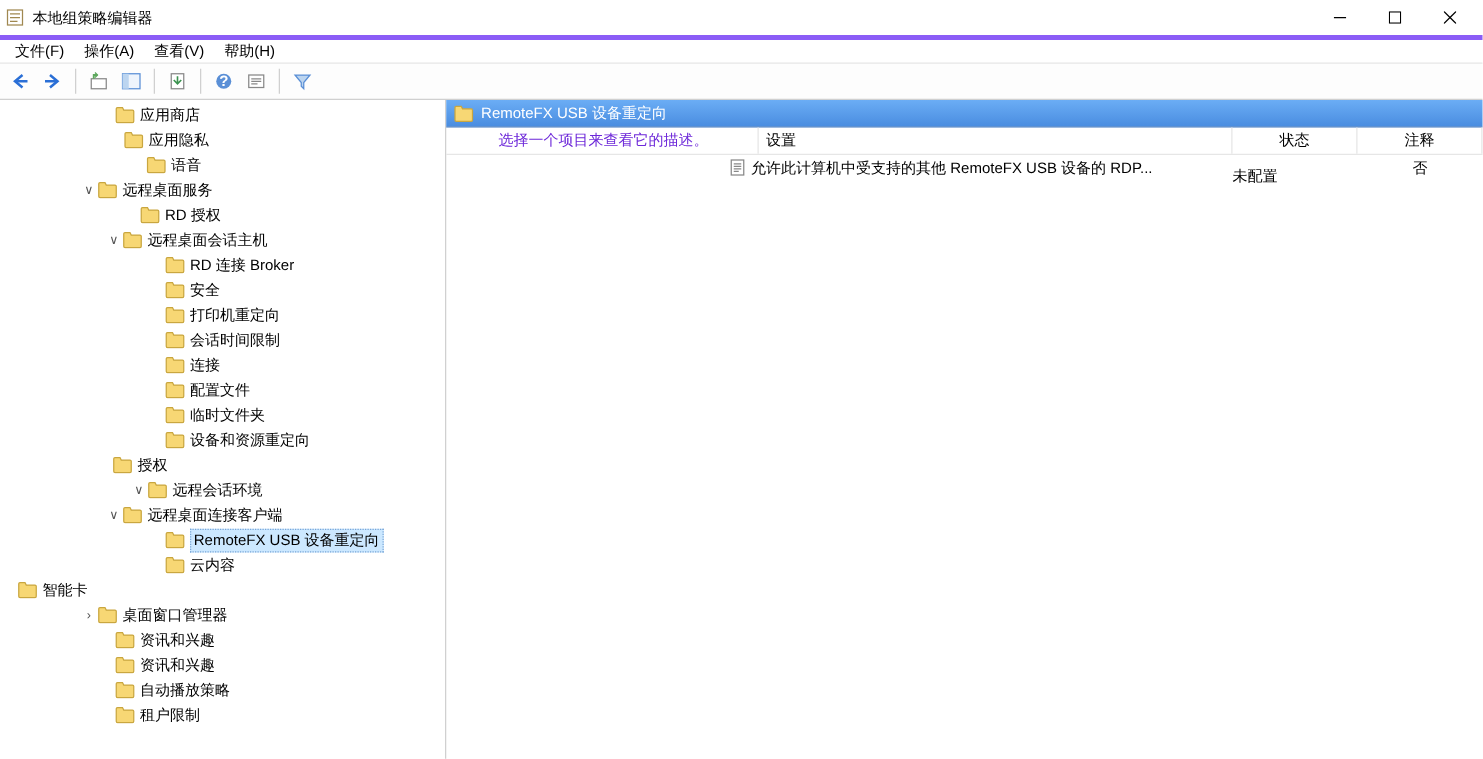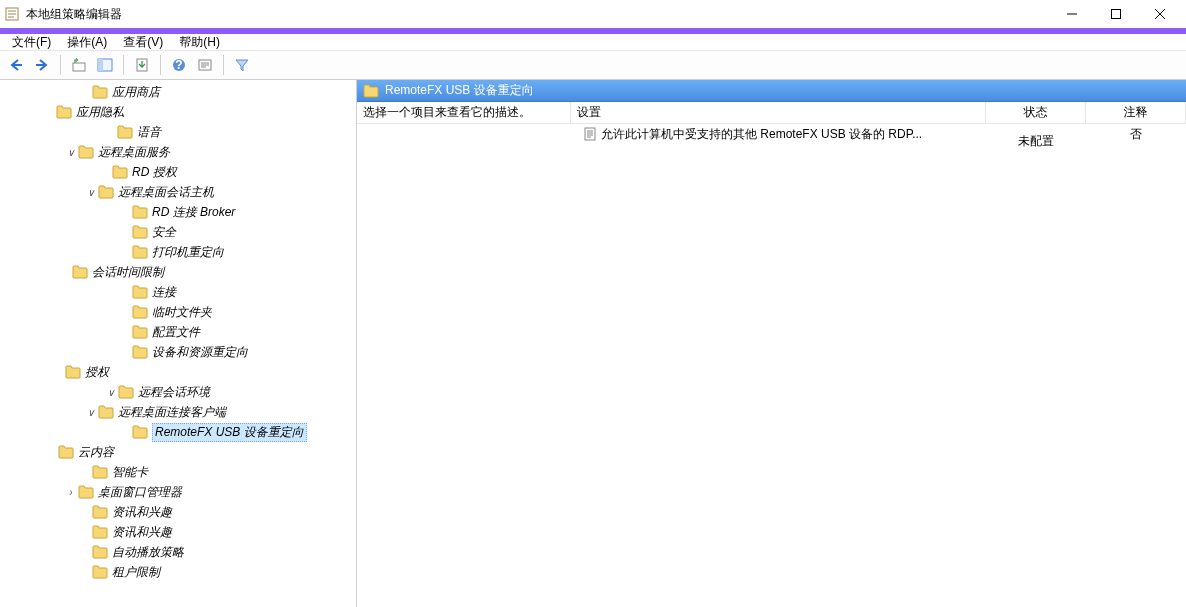--- a/index.html
+++ b/index.html
@@ -7,57 +7,57 @@
 
 
 .titlebar { height: 28px; display: flex; align-items: center; padding: 0 4px; }
 .titlebar .app-icon { width: 16px; height: 16px; margin-right: 6px; }
 .titlebar .title { flex: 1; }
 .win-controls { display: flex; }
 .win-btn { width: 44px; height: 28px; display: flex; align-items: center; justify-content: center; cursor: pointer; }
 .win-btn svg { width: 10px; height: 10px; }
 
 
-.menubar { height: 22px; display: flex; align-items: center; padding-left: 4px; border-top: 6px solid #8b5cf6; }
+.menubar { height: 22px; display: flex; align-items: center; padding-left: 4px; border-top: 4px solid #8b5cf6; }
 .menu-item { padding: 2px 8px; cursor: pointer; }
 
 
 .toolbar { height: 30px; display: flex; align-items: center; padding: 2px 4px; border-top: 1px solid #e6e6e6; border-bottom: 1px solid #d0d0d0; background: #fdfdfd; gap: 2px; }
 .tool-sep { width: 1px; height: 20px; background: #d0d0d0; margin: 0 4px; }
 .tool-btn { width: 24px; height: 22px; display: flex; align-items: center; justify-content: center; cursor: pointer; border: 1px solid transparent; }
 
 
 .content { flex: 1; display: flex; min-height: 0; }
 .tree-pane { width: 357px; overflow: auto; border-right: 1px solid #d0d0d0; }
 .tree-pane::-webkit-scrollbar { width: 16px; }
 .tree-pane::-webkit-scrollbar-thumb { background: #c2c2c2; }
 .list-pane { flex: 1; display: flex; flex-direction: column; }
 
 
 .tree { padding: 2px 0; }
-.tree-row { height: 20px; display: flex; align-items: center; white-space: nowrap; cursor: pointer; font-style: italic; }
+.tree-row { height: 20px; display: flex; align-items: center; white-space: nowrap; cursor: pointer; }
 .expander { width: 14px; text-align: center; color: #555; font-size: 10px; user-select: none; }
 .folder-icon { width: 16px; height: 14px; margin-right: 4px; flex-shrink: 0; }
 .tree-label.selected { background: #cce8ff; border: 1px dotted #7aa7d8; padding: 0 2px; margin: -1px 0; }
 
 
 .list-header { height: 22px; background: linear-gradient(#6badf5, #4a8de0); border-bottom: 1px solid #3e78c2; display: flex; align-items: center; color: #fff; padding-left: 6px; }
 .list-header .folder-icon-h { width: 16px; height: 14px; margin-right: 6px; }
 
 
 .columns-row { height: 22px; display: flex; align-items: center; border-bottom: 1px solid #e6e6e6; }
-.desc-col { width: 214px; padding-left: 6px; color: #000000; border-right: 1px solid #e6e6e6; height: 100%; display: flex; align-items: center; }
+.desc-col { width: 214px; padding-left: 6px; color: #6d28d9; border-right: 1px solid #e6e6e6; height: 100%; display: flex; align-items: center; margin-left: 36px; }
 .grid-cols { flex: 1; display: flex; height: 100%; }
 .col-hdr { border-right: 1px solid #e6e6e6; display: flex; align-items: center; justify-content: center; padding: 0 6px; }
 .col-setting { flex: 1; justify-content: flex-start; }
 .col-state { width: 100px; }
 .col-comment { width: 100px; }
 
 
-.data-row { height: 20px; display: flex; padding-left: 220px; align-items: center; cursor: pointer; }
+.data-row { height: 20px; display: flex; padding-left: 220px; align-items: center; cursor: pointer; gap: 32px; }
 .data-setting { flex: 1; display: flex; align-items: center; gap: 4px; overflow: hidden; white-space: nowrap; text-overflow: ellipsis; padding-left: 6px; }
 .data-state { width: 100px; text-align: center; margin-top: 14px; }
 .data-comment { width: 100px; text-align: center; }
 .policy-icon { width: 14px; height: 14px; flex-shrink: 0; }
 </style>
 </head>
 <body>
 
 <div class="titlebar">
   <svg class="app-icon" viewBox="0 0 16 16">
@@ -155,21 +155,21 @@
 
   <div class="tree-pane">
     <div class="tree">
       <div class="tree-row" style="padding-left:78px">
           <span class="expander"></span>
           <svg class="folder-icon" viewBox="0 0 16 14">
             <path d="M1 3 L1 12 Q1 13 2 13 L14 13 Q15 13 15 12 L15 4 Q15 3 14 3 L7 3 L6 1 L2 1 Q1 1 1 2 Z" fill="#f7d774" stroke="#c9a63f"></path>
           </svg>
           <span>应用商店</span>
         </div>
-      <div class="tree-row" style="padding-left:42px">
+      <div class="tree-row" style="padding-left:85px">
           <span class="expander"></span>
           <svg class="folder-icon" viewBox="0 0 16 14">
             <path d="M1 3 L1 12 Q1 13 2 13 L14 13 Q15 13 15 12 L15 4 Q15 3 14 3 L7 3 L6 1 L2 1 Q1 1 1 2 Z" fill="#f7d774" stroke="#c9a63f"></path>
           </svg>
           <span>应用隐私</span>
         </div>
       <div class="tree-row" style="padding-left:103px">
           <span class="expander"></span>
           <svg class="folder-icon" viewBox="0 0 16 14">
             <path d="M1 3 L1 12 Q1 13 2 13 L14 13 Q15 13 15 12 L15 4 Q15 3 14 3 L7 3 L6 1 L2 1 Q1 1 1 2 Z" fill="#f7d774" stroke="#c9a63f"></path>
@@ -211,56 +211,56 @@
           </svg>
           <span>安全</span>
         </div>
       <div class="tree-row" style="padding-left:118px">
           <span class="expander"></span>
           <svg class="folder-icon" viewBox="0 0 16 14">
             <path d="M1 3 L1 12 Q1 13 2 13 L14 13 Q15 13 15 12 L15 4 Q15 3 14 3 L7 3 L6 1 L2 1 Q1 1 1 2 Z" fill="#f7d774" stroke="#c9a63f"></path>
           </svg>
           <span>打印机重定向</span>
         </div>
-      <div class="tree-row" style="padding-left:58px">
+      <div class="tree-row" style="padding-left:118px">
           <span class="expander"></span>
           <svg class="folder-icon" viewBox="0 0 16 14">
             <path d="M1 3 L1 12 Q1 13 2 13 L14 13 Q15 13 15 12 L15 4 Q15 3 14 3 L7 3 L6 1 L2 1 Q1 1 1 2 Z" fill="#f7d774" stroke="#c9a63f"></path>
           </svg>
           <span>会话时间限制</span>
         </div>
       <div class="tree-row" style="padding-left:118px">
           <span class="expander"></span>
           <svg class="folder-icon" viewBox="0 0 16 14">
             <path d="M1 3 L1 12 Q1 13 2 13 L14 13 Q15 13 15 12 L15 4 Q15 3 14 3 L7 3 L6 1 L2 1 Q1 1 1 2 Z" fill="#f7d774" stroke="#c9a63f"></path>
           </svg>
           <span>连接</span>
         </div>
       <div class="tree-row" style="padding-left:118px">
           <span class="expander"></span>
           <svg class="folder-icon" viewBox="0 0 16 14">
             <path d="M1 3 L1 12 Q1 13 2 13 L14 13 Q15 13 15 12 L15 4 Q15 3 14 3 L7 3 L6 1 L2 1 Q1 1 1 2 Z" fill="#f7d774" stroke="#c9a63f"></path>
           </svg>
+          <span>配置文件</span>
+        </div>
+      <div class="tree-row" style="padding-left:118px">
+          <span class="expander"></span>
+          <svg class="folder-icon" viewBox="0 0 16 14">
+            <path d="M1 3 L1 12 Q1 13 2 13 L14 13 Q15 13 15 12 L15 4 Q15 3 14 3 L7 3 L6 1 L2 1 Q1 1 1 2 Z" fill="#f7d774" stroke="#c9a63f"></path>
+          </svg>
           <span>临时文件夹</span>
         </div>
       <div class="tree-row" style="padding-left:118px">
           <span class="expander"></span>
           <svg class="folder-icon" viewBox="0 0 16 14">
             <path d="M1 3 L1 12 Q1 13 2 13 L14 13 Q15 13 15 12 L15 4 Q15 3 14 3 L7 3 L6 1 L2 1 Q1 1 1 2 Z" fill="#f7d774" stroke="#c9a63f"></path>
           </svg>
-          <span>配置文件</span>
-        </div>
-      <div class="tree-row" style="padding-left:118px">
-          <span class="expander"></span>
-          <svg class="folder-icon" viewBox="0 0 16 14">
-            <path d="M1 3 L1 12 Q1 13 2 13 L14 13 Q15 13 15 12 L15 4 Q15 3 14 3 L7 3 L6 1 L2 1 Q1 1 1 2 Z" fill="#f7d774" stroke="#c9a63f"></path>
-          </svg>
           <span>设备和资源重定向</span>
         </div>
-      <div class="tree-row" style="padding-left:51px">
+      <div class="tree-row" style="padding-left:76px">
           <span class="expander"></span>
           <svg class="folder-icon" viewBox="0 0 16 14">
             <path d="M1 3 L1 12 Q1 13 2 13 L14 13 Q15 13 15 12 L15 4 Q15 3 14 3 L7 3 L6 1 L2 1 Q1 1 1 2 Z" fill="#f7d774" stroke="#c9a63f"></path>
           </svg>
           <span>授权</span>
         </div>
       <div class="tree-row" style="padding-left:104px">
           <span class="expander">∨</span>
           <svg class="folder-icon" viewBox="0 0 16 14">
             <path d="M1 3 L1 12 Q1 13 2 13 L14 13 Q15 13 15 12 L15 4 Q15 3 14 3 L7 3 L6 1 L2 1 Q1 1 1 2 Z" fill="#f7d774" stroke="#c9a63f"></path>
@@ -274,28 +274,28 @@
           </svg>
           <span>远程桌面连接客户端</span>
         </div>
       <div class="tree-row" style="padding-left:118px">
           <span class="expander"></span>
           <svg class="folder-icon" viewBox="0 0 16 14">
             <path d="M1 3 L1 12 Q1 13 2 13 L14 13 Q15 13 15 12 L15 4 Q15 3 14 3 L7 3 L6 1 L2 1 Q1 1 1 2 Z" fill="#f7d774" stroke="#c9a63f"></path>
           </svg>
           <span class="tree-label selected">RemoteFX USB 设备重定向</span>
         </div>
-      <div class="tree-row" style="padding-left:44px">
+      <div class="tree-row" style="padding-left:118px">
           <span class="expander"></span>
           <svg class="folder-icon" viewBox="0 0 16 14">
             <path d="M1 3 L1 12 Q1 13 2 13 L14 13 Q15 13 15 12 L15 4 Q15 3 14 3 L7 3 L6 1 L2 1 Q1 1 1 2 Z" fill="#f7d774" stroke="#c9a63f"></path>
           </svg>
           <span>云内容</span>
         </div>
-      <div class="tree-row" style="padding-left:78px">
+      <div class="tree-row" style="">
           <span class="expander"></span>
           <svg class="folder-icon" viewBox="0 0 16 14">
             <path d="M1 3 L1 12 Q1 13 2 13 L14 13 Q15 13 15 12 L15 4 Q15 3 14 3 L7 3 L6 1 L2 1 Q1 1 1 2 Z" fill="#f7d774" stroke="#c9a63f"></path>
           </svg>
           <span>智能卡</span>
         </div>
       <div class="tree-row" style="padding-left:64px">
           <span class="expander">›</span>
           <svg class="folder-icon" viewBox="0 0 16 14">
             <path d="M1 3 L1 12 Q1 13 2 13 L14 13 Q15 13 15 12 L15 4 Q15 3 14 3 L7 3 L6 1 L2 1 Q1 1 1 2 Z" fill="#f7d774" stroke="#c9a63f"></path>

